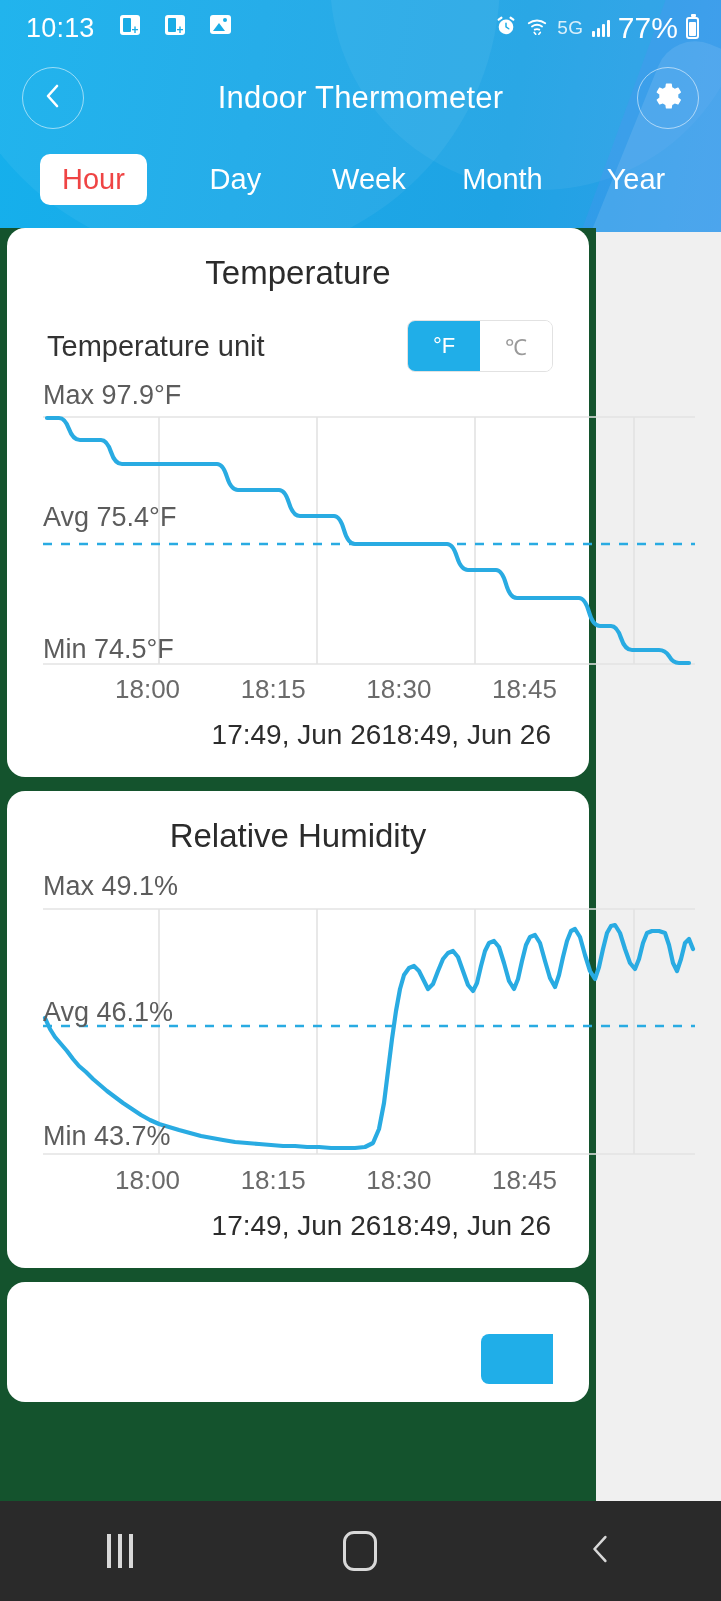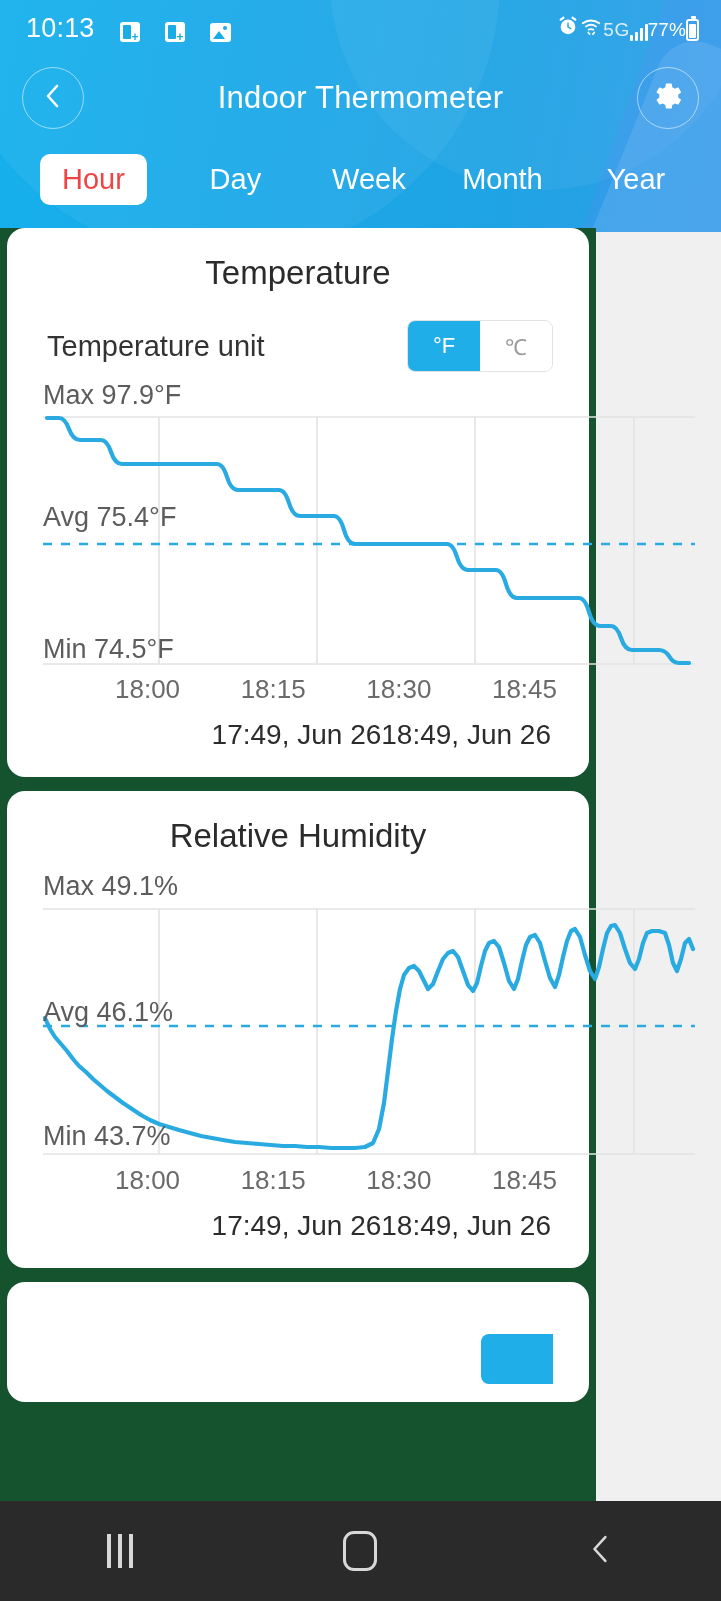--- a/index.html
+++ b/index.html
@@ -33,23 +33,23 @@
     position:absolute; width:200px; height:620px; right:-60px; top:-60px;
     background:rgba(90,140,245,0.22); transform:rotate(20deg); border-radius:40px;
   }
 
   
   .statusbar {
     position:absolute; top:0; left:0; width:721px; height:56px;
     display:flex; align-items:center; justify-content:space-between;
     padding: 0 22px 0 26px; color:#fff; z-index:5;
   }
-  .sb-left { display:flex; align-items:flex-end; gap:25px; }
+  .sb-left { display:flex; align-items:flex-start; gap:25px; }
   .sb-clock { font-size:27px; font-weight:400; letter-spacing:0.2px; line-height:1; }
-  .sb-right { display:flex; align-items:flex-end; }
+  .sb-right { display:flex; align-items:center; gap:8px; }
   .icon-badge {
     width:20px; height:20px; border-radius:3px;
     background:#fff; position:relative; display:inline-block;
   }
   .icon-badge::before {
     content:''; position:absolute; left:3px; top:3px; width:8px; height:14px;
     background:#19ace5; border-radius:1px;
   }
   .icon-badge::after {
     content:'+'; position:absolute; right:1px; bottom:-1px; font-size:12px;
@@ -60,21 +60,21 @@
   }
   .icon-photo::before{
     content:'';position:absolute;left:3px;bottom:3px;border-left:6px solid transparent;
     border-right:6px solid transparent;border-bottom:8px solid #19ace5;
   }
   .icon-photo::after{
     content:'';position:absolute;right:4px;top:3px;width:4px;height:4px;border-radius:50%;background:#19ace5;
   }
   .ic { display:inline-block; }
   .sb-5g { font-size:19px; opacity:.82; letter-spacing:.5px; }
-  .sb-batt { font-size:19px; letter-spacing:0.1px; }
+  .sb-batt { font-size:30px; letter-spacing:0.1px; }
   .bars { display:flex; align-items:flex-end; gap:2px; height:18px; }
   .bars i { display:block; width:3px; background:#fff; border-radius:1px; }
   .bars i:nth-child(1){height:6px;} .bars i:nth-child(2){height:9px;}
   .bars i:nth-child(3){height:13px;} .bars i:nth-child(4){height:17px;}
   .battshape { width:13px; height:22px; border:2px solid #fff; border-radius:3px; position:relative; }
   .battshape::before{content:'';position:absolute;top:-5px;left:3px;width:5px;height:3px;background:#fff;border-radius:1px;}
   .battshape::after{content:'';position:absolute;left:1px;bottom:1px;right:1px;height:14px;background:#fff;border-radius:1px;}
 
   
   .navbar {

